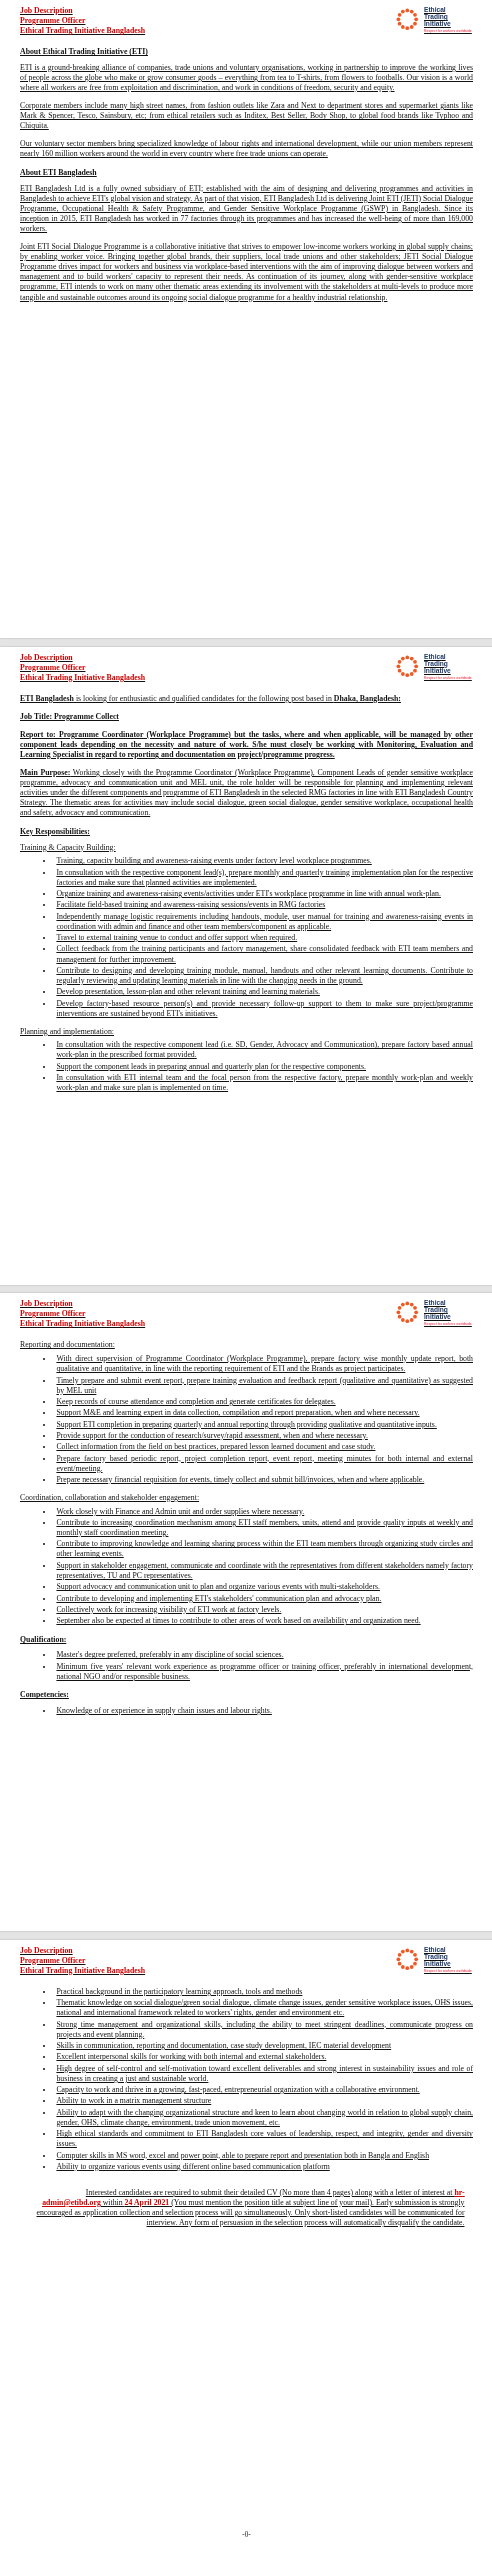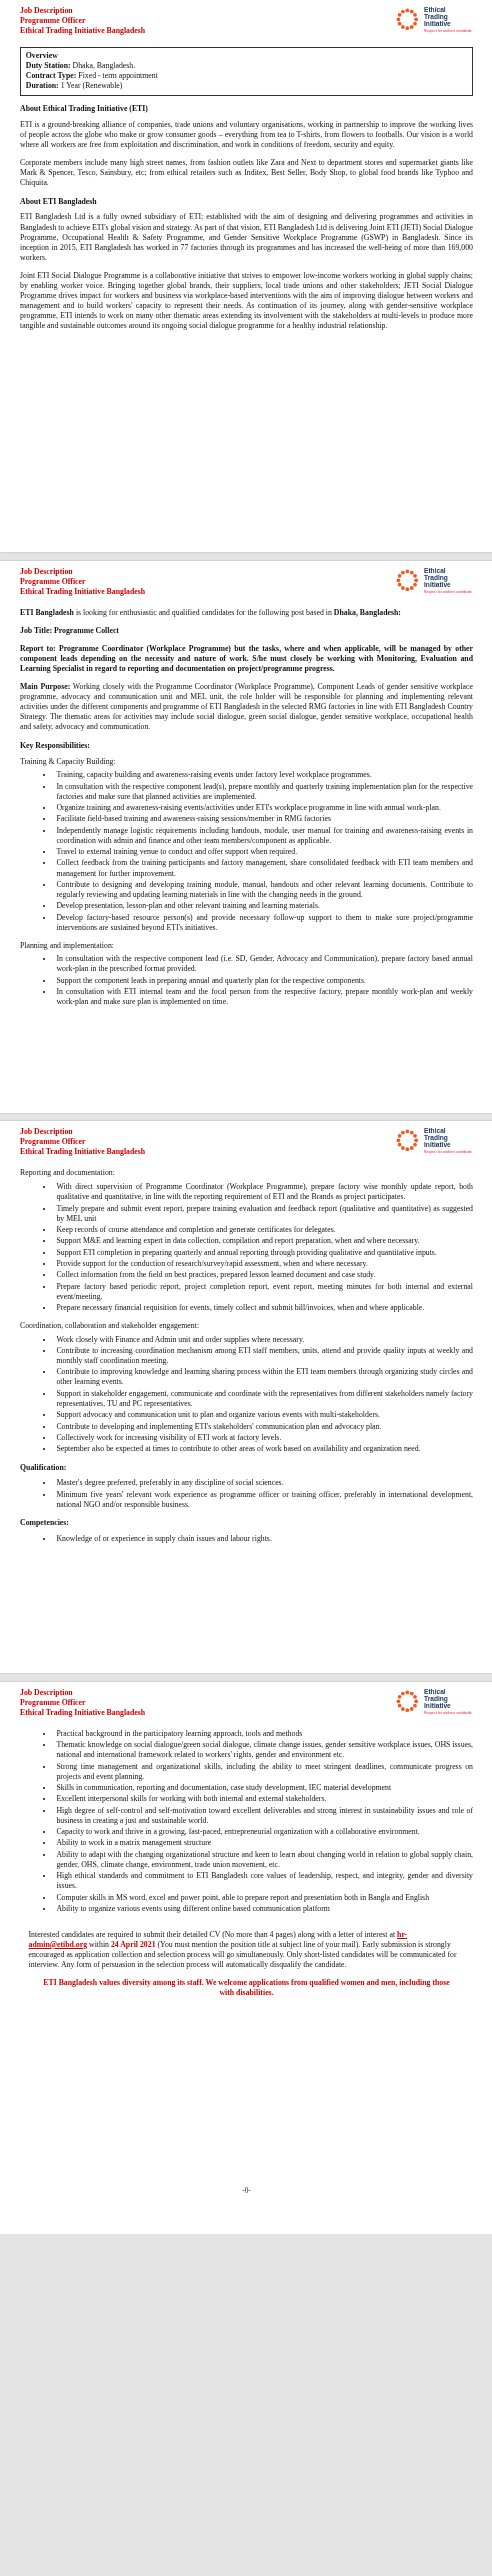--- a/index.html
+++ b/index.html
@@ -4,27 +4,28 @@
 <style>
   html, body { margin: 0; padding: 0; }
   body {
     background: #e4e4e4;
     font-family: "Liberation Serif", "DejaVu Serif", serif;
     color: #111;
     width: 493px;
   }
   #doc { width: 493px; display: flex; flex-direction: column; gap: 8.5px; }
   .page {
-    width: 493px; height: 552px;
+    width: 493px; height: 638px;
     background: #fff;
     padding: 6px 20px 14.5px;
     box-sizing: border-box;
     overflow: hidden;
     position: relative;
     box-shadow: 0 0 1.8px rgba(0,0,0,.25);
+    text-decoration: underline;
   }
   .page-head { display: flex; justify-content: space-between; align-items: flex-start; margin-bottom: 11px; }
   .head-line { color: #cc0000; font-weight: bold; font-size: 7.8px; line-height: 1.3; }
   .logo { display: flex; align-items: flex-start; gap: 3.6px; padding-right: 1.2px; }
   .logo-mark { width: 26.6px; height: 26.6px; flex: 0 0 auto; }
   .logo-text { padding-top: 1.2px; }
   .logo-line { font-family: "Liberation Sans", sans-serif; font-weight: bold; font-size: 6.6px; line-height: 1.05; color: #1f3864; }
   .logo-tagline { font-family: "Liberation Sans", sans-serif; font-size: 3.3px; color: #e8112d; margin-top: 1.2px; letter-spacing: 0.1px; white-space: nowrap; }
   .page-body { font-size: 7.8px; line-height: 1.3; }
   .overview-box { border: 0.6px solid #333; padding: 2.4px 4.8px 3.6px; margin-bottom: 8.5px; }
@@ -33,21 +34,21 @@
   .heading { font-weight: bold; margin: 8.5px 0 5.4px; }
   .subheading { margin: 0 0 3.6px; }
   p.para { margin: 0 0 7.8px; text-align: justify; }
   p.para.bold { font-weight: bold; }
   .lead-label { font-weight: bold; }
   ul.bullets { margin: 0 0 7.8px; padding-left: 34px; list-style: disc; }
   ul.bullets li { text-align: justify; padding-left: 2.4px; margin-bottom: 1.2px; }
   .run.b { font-weight: bold; }
   .run.email { color: #cc0000; font-weight: bold; text-decoration: underline; cursor: pointer; }
   .run.date { color: #cc0000; font-weight: bold; }
-  p.para.center { text-align: left; margin: 15.7px 8.5px 7.8px; }
+  p.para.center { text-align: right; margin: 15.7px 8.5px 7.8px; }
   .center-red { color: #cc0000; font-weight: bold; text-align: center; margin: 2.4px 22px 7.8px; }
   .page-mark { position: absolute; bottom: 37px; left: 0; right: 0; text-align: center; font-size: 7.2px; color: #222; }
 </style>
 </head>
 <body>
 
 <div id="doc">
     <div class="page">
       <div class="page-head">
         <div class="head-titles">
@@ -74,29 +75,24 @@
             </svg></div>
           <div class="logo-text">
             <div class="logo-line">Ethical</div>
             <div class="logo-line">Trading</div>
             <div class="logo-line">Initiative</div>
             <div class="logo-tagline">Respect for workers worldwide</div>
           </div>
         </div>
       </div>
       <div class="page-body">
-        <div class="overview-box">
-          <div class="box-title">Overview</div>
-          <div class="box-row"><span class="row-label">Duty Station:</span><span class="row-text"> Dhaka, Bangladesh.</span></div>
-          <div class="box-row"><span class="row-label">Contract Type:</span><span class="row-text"> Fixed - term appointment</span></div>
-          <div class="box-row"><span class="row-label">Duration:</span><span class="row-text"> 1 Year (Renewable)</span></div>
-        </div>
         <div class="heading">About Ethical Trading Initiative (ETI)</div>
         <p class="para">ETI is a ground-breaking alliance of companies, trade unions and voluntary organisations, working in partnership to improve the working lives of people across the globe who make or grow consumer goods – everything from tea to T-shirts, from flowers to footballs. Our vision is a world where all workers are free from exploitation and discrimination, and work in conditions of freedom, security and equity.</p>
         <p class="para">Corporate members include many high street names, from fashion outlets like Zara and Next to department stores and supermarket giants like Mark &amp; Spencer, Tesco, Sainsbury, etc; from ethical retailers such as Inditex, Best Seller, Body Shop, to global food brands like Typhoo and Chiquita.</p>
+        <p class="para">Our voluntary sector members bring specialized knowledge of labour rights and international development, while our union members represent nearly 160 million workers around the world in every country where free trade unions can operate.</p>
         <div class="heading">About ETI Bangladesh</div>
         <p class="para">ETI Bangladesh Ltd is a fully owned subsidiary of ETI; established with the aim of designing and delivering programmes and activities in Bangladesh to achieve ETI's global vision and strategy. As part of that vision, ETI Bangladesh Ltd is delivering Joint ETI (JETI) Social Dialogue Programme, Occupational Health &amp; Safety Programme, and Gender Sensitive Workplace Programme (GSWP) in Bangladesh. Since its inception in 2015, ETI Bangladesh has worked in 77 factories through its programmes and has increased the well-being of more than 169,000 workers.</p>
         <p class="para">Joint ETI Social Dialogue Programme is a collaborative initiative that strives to empower low-income workers working in global supply chains; by enabling worker voice. Bringing together global brands, their suppliers, local trade unions and other stakeholders; JETI Social Dialogue Programme drives impact for workers and business via workplace-based interventions with the aim of improving dialogue between workers and management and to build workers' capacity to represent their needs. As continuation of its journey, along with gender-sensitive workplace programme, ETI intends to work on many other thematic areas extending its involvement with the stakeholders at multi-levels to produce more tangible and sustainable outcomes around its ongoing social dialogue programme for a healthy industrial relationship.</p>
       </div>
     </div>
     <div class="page">
       <div class="page-head">
         <div class="head-titles">
           <div class="head-line">Job Description</div>
           <div class="head-line">Programme Officer</div>
@@ -131,21 +127,21 @@
         <p class="para"><span class="run b">ETI Bangladesh</span><span class="run"> is looking for enthusiastic and qualified candidates for the following post based in </span><span class="run b">Dhaka, Bangladesh:</span></p>
         <p class="para bold">Job Title: Programme Collect</p>
         <p class="para bold">Report to: Programme Coordinator (Workplace Programme) but the tasks, where and when applicable, will be managed by other component leads depending on the necessity and nature of work. S/he must closely be working with Monitoring, Evaluation and Learning Specialist in regard to reporting and documentation on project/programme progress.</p>
         <p class="para"><span class="lead-label">Main Purpose:</span><span class="run"> Working closely with the Programme Coordinator (Workplace Programme), Component Leads of gender sensitive workplace programme, advocacy and communication unit and MEL unit, the role holder will be responsible for planning and implementing relevant activities under the different components and programme of ETI Bangladesh in the selected RMG factories in line with ETI Bangladesh Country Strategy. The thematic areas for activities may include social dialogue, green social dialogue, gender sensitive workplace, occupational health and safety, advocacy and communication.</span></p>
         <div class="heading">Key Responsibilities:</div>
         <div class="subheading">Training &amp; Capacity Building:</div>
         <ul class="bullets">
           <li class="bullet-item">Training, capacity building and awareness-raising events under factory level workplace programmes.</li>
           <li class="bullet-item">In consultation with the respective component lead(s), prepare monthly and quarterly training implementation plan for the respective factories and make sure that planned activities are implemented.</li>
           <li class="bullet-item">Organize training and awareness-raising events/activities under ETI's workplace programme in line with annual work-plan.</li>
-          <li class="bullet-item">Facilitate field-based training and awareness-raising sessions/member in RMG factories</li>
+          <li class="bullet-item">Facilitate field-based training and awareness-raising sessions/events in RMG factories</li>
           <li class="bullet-item">Independently manage logistic requirements including handouts, module, user manual for training and awareness-raising events in coordination with admin and finance and other team members/component as applicable.</li>
           <li class="bullet-item">Travel to external training venue to conduct and offer support when required.</li>
           <li class="bullet-item">Collect feedback from the training participants and factory management, share consolidated feedback with ETI team members and management for further improvement.</li>
           <li class="bullet-item">Contribute to designing and developing training module, manual, handouts and other relevant learning documents. Contribute to regularly reviewing and updating learning materials in line with the changing needs in the ground.</li>
           <li class="bullet-item">Develop presentation, lesson-plan and other relevant training and learning materials.</li>
           <li class="bullet-item">Develop factory-based resource person(s) and provide necessary follow-up support to them to make sure project/programme interventions are sustained beyond ETI's initiatives.</li>
         </ul>
         <div class="subheading">Planning and implementation:</div>
         <ul class="bullets">
           <li class="bullet-item">In consultation with the respective component lead (i.e. SD, Gender, Advocacy and Communication), prepare factory based annual work-plan in the prescribed format provided.</li>
@@ -262,18 +258,17 @@
           <li class="bullet-item">Excellent interpersonal skills for working with both internal and external stakeholders.</li>
           <li class="bullet-item">High degree of self-control and self-motivation toward excellent deliverables and strong interest in sustainability issues and role of business in creating a just and sustainable world.</li>
           <li class="bullet-item">Capacity to work and thrive in a growing, fast-paced, entrepreneurial organization with a collaborative environment.</li>
           <li class="bullet-item">Ability to work in a matrix management structure</li>
           <li class="bullet-item">Ability to adapt with the changing organizational structure and keen to learn about changing world in relation to global supply chain, gender, OHS, climate change, environment, trade union movement, etc.</li>
           <li class="bullet-item">High ethical standards and commitment to ETI Bangladesh core values of leadership, respect, and integrity, gender and diversity issues.</li>
           <li class="bullet-item">Computer skills in MS word, excel and power point, able to prepare report and presentation both in Bangla and English</li>
           <li class="bullet-item">Ability to organize various events using different online based communication platform</li>
         </ul>
         <p class="para center"><span class="run">Interested candidates are required to submit their detailed CV (No more than 4 pages) along with a letter of interest at </span><span class="run email">hr-admin@etibd.org</span><span class="run"> within </span><span class="run date">24 April 2021</span><span class="run"> (You must mention the position title at subject line of your mail). Early submission is strongly encouraged as application collection and selection process will go simultaneously. Only short-listed candidates will be communicated for interview. Any form of persuasion in the selection process will automatically disqualify the candidate.</span></p>
-        <p class="center-red">ETI Bangladesh values diversity among its staff. We welcome applications from qualified women and men, including those with disabilities.</p>
         <div class="page-mark">-0-</div>
       </div>
     </div>
   </div>
 
 
 </body></html>

